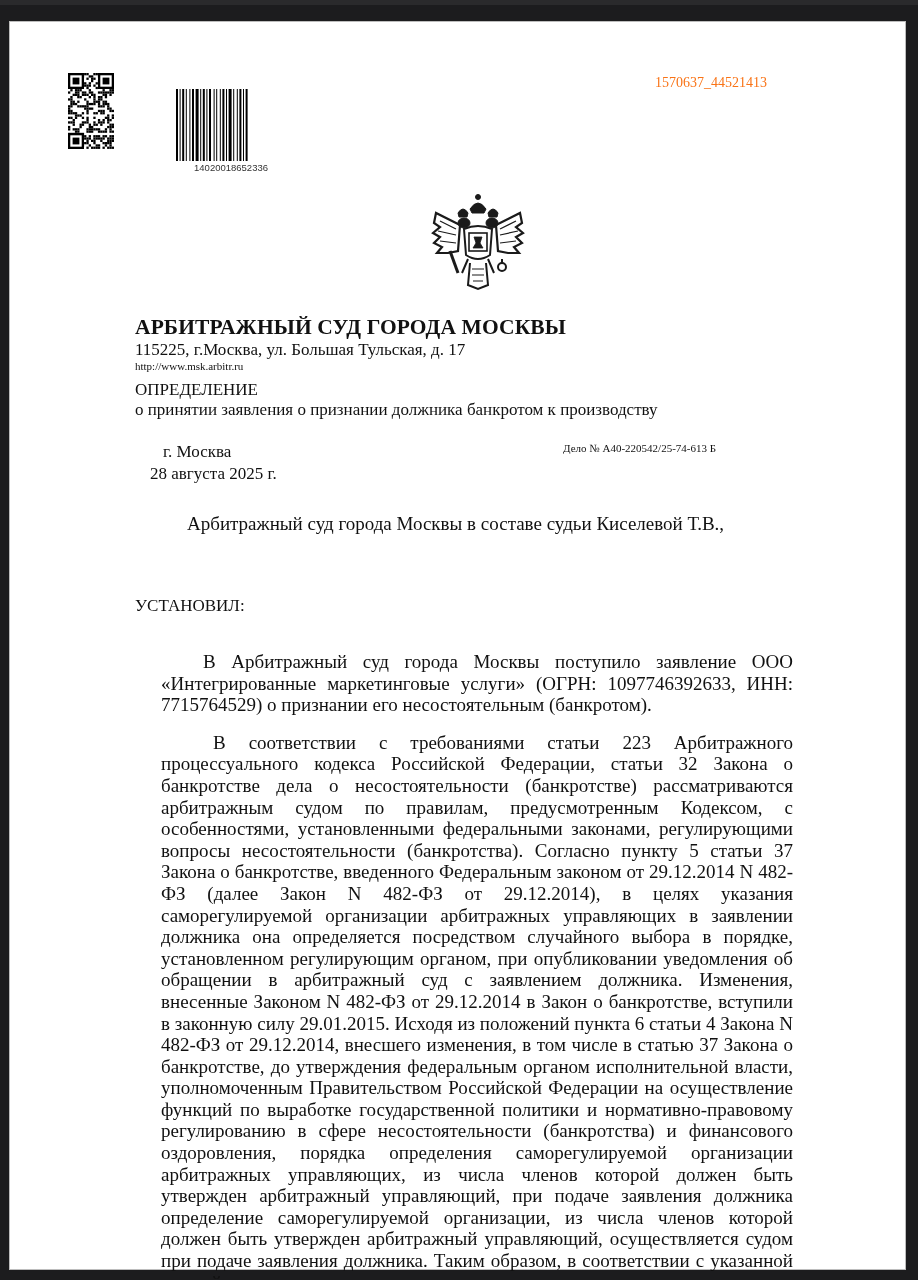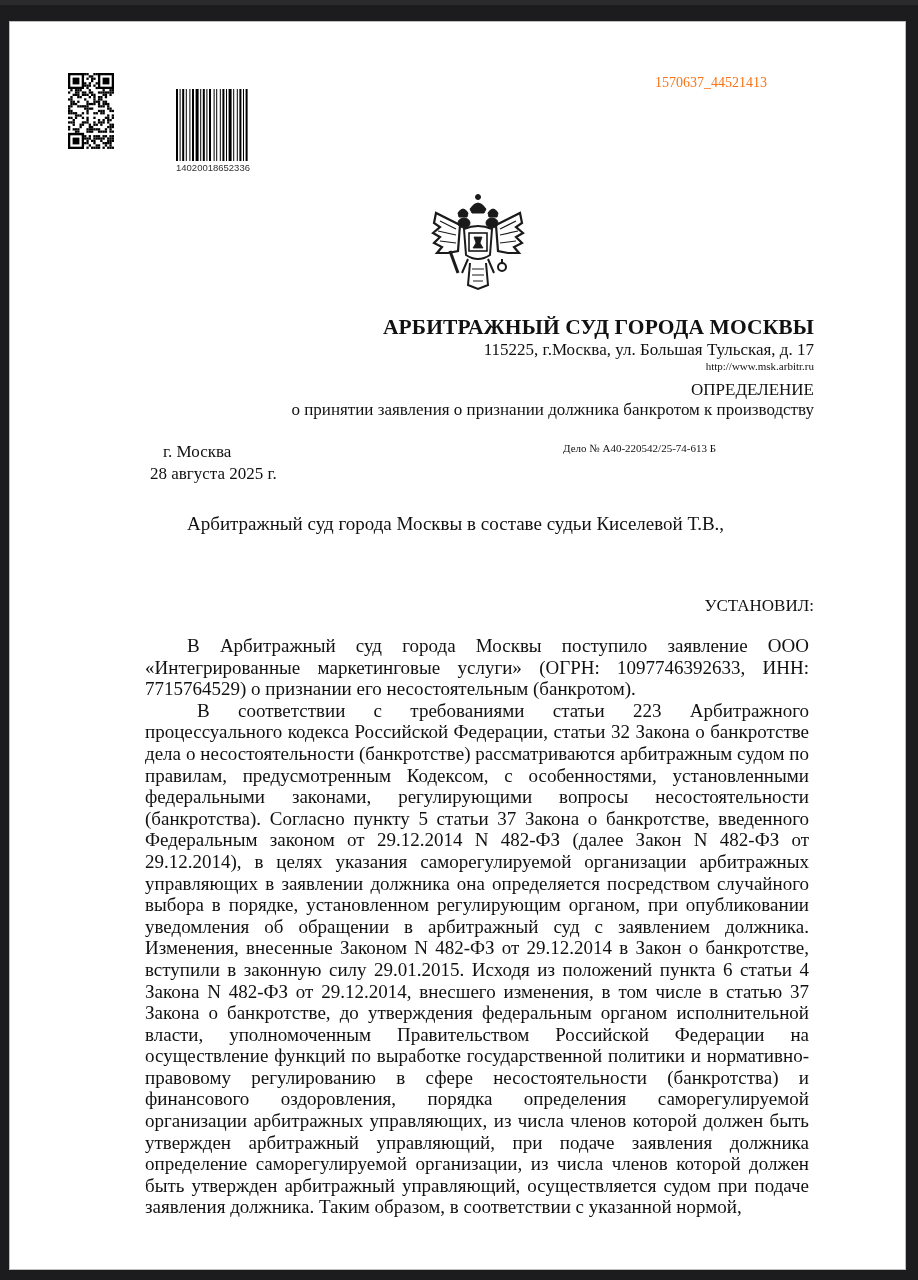--- a/index.html
+++ b/index.html
@@ -7,40 +7,40 @@
     width:918px; height:1280px; background:#1c1c1e; position:relative; overflow:hidden;
     font-family:"Liberation Serif", "DejaVu Serif", serif; color:#111;
   }
   .topbar { position:absolute; left:0; top:0; width:918px; height:5px; background:#2a2a2c; }
   .page {
     position:absolute; left:10px; top:22px; width:895px; height:1247px;
     background:#ffffff; box-shadow:0 0 0 1px #bdbdbd;
   }
   .qr { position:absolute; left:68px; top:73px; width:46px; height:76px; }
   .barcode { position:absolute; left:176px; top:89px; width:92px; height:72px; }
-  .barcode-num { position:absolute; left:176px; top:162px; width:92px; text-align:left;
+  .barcode-num { position:absolute; left:176px; top:162px; width:92px; text-align:right;
     font-family:"Liberation Sans", sans-serif; font-size:9.5px; color:#333; }
   .docid { position:absolute; left:655px; top:75px; font-size:14px; color:#f97316; }
   .emblem { position:absolute; left:428px; top:193px; width:100px; height:100px; }
-  .center { position:absolute; left:144px; width:670px; text-align:right; }
+  .center { position:absolute; left:135px; width:670px; text-align:left; }
   .court-title { top:315px; font-weight:bold; font-size:21.5px; letter-spacing:0.1px; }
   .addr { top:340px; font-size:17px; }
   .url { top:360px; font-size:11px; }
   .doctype { top:380px; font-size:17px; }
   .subject { top:400px; font-size:17px; }
   .city { position:absolute; left:163px; top:442px; font-size:17px; }
   .date { position:absolute; left:150px; top:464px; font-size:17px; }
   .case { position:absolute; left:563px; top:442px; font-size:11px; }
   .text { position:absolute; left:145px; width:664px; font-size:19px; line-height:21.6px; text-align:justify; }
   .intro { top:513px; }
   .intro p { margin:0; }
   .ind1 { text-indent:42px; }
   .establish { top:596px; font-size:17px; }
   .body { top:635px; }
-  .body p { margin:0; text-indent:42px; }
+  .body p { margin:16px; text-indent:42px; }
   .body p.p2 { text-indent:52px; }
 </style>
 </head>
 <body>
 
 <div class="topbar"></div>
 
 <div class="page">
 </div>
 

